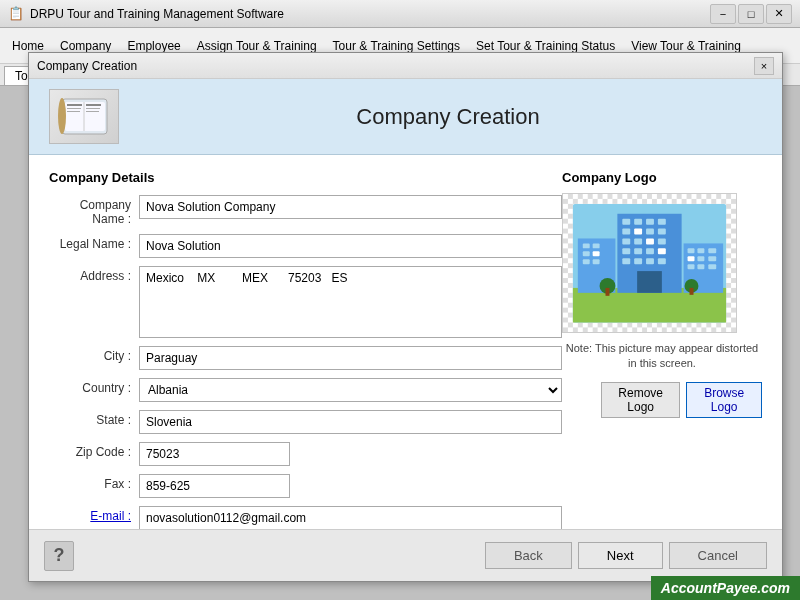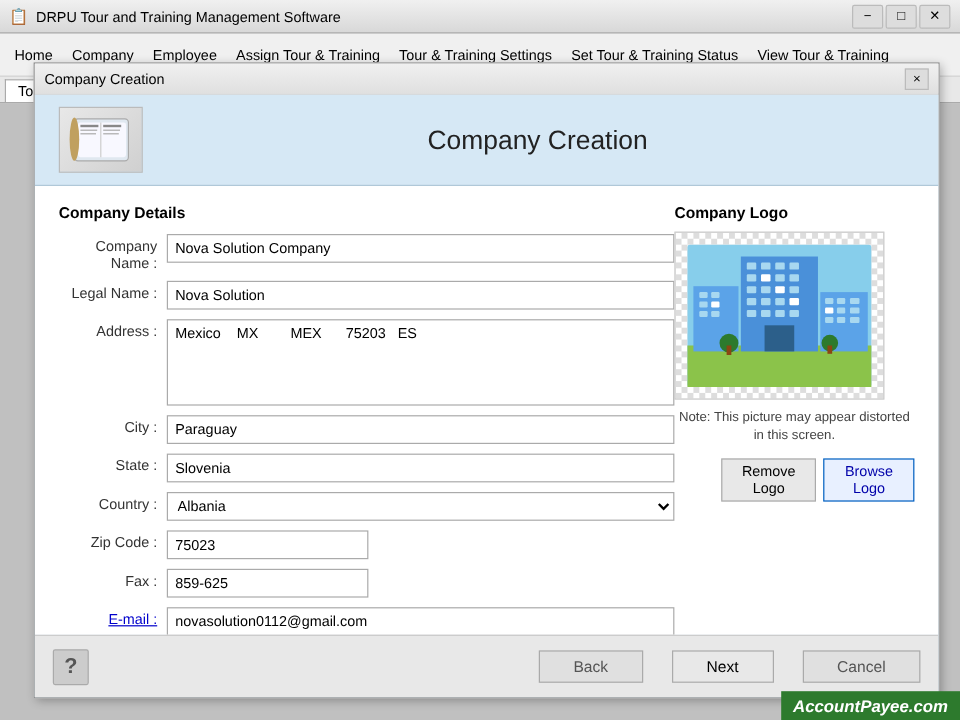--- a/index.html
+++ b/index.html
@@ -194,21 +194,21 @@
       flex: 1;
       height: 24px;
       border: 1px solid #aaa;
       padding: 2px 4px;
       font-size: 12px;
       background: white;
       outline: none;
     }
 
     .zip-input {
-      width: 168px;
+      width: 151px;
       height: 24px;
       border: 1px solid #aaa;
       padding: 2px 6px;
       font-size: 12px;
       background: white;
       outline: none;
     }
 
     
     .logo-section { width: 100%; }
@@ -273,21 +273,21 @@
       justify-content: center;
       border-radius: 2px;
       margin-right: auto;
     }
     .nav-btn {
       padding: 5px 28px;
       font-size: 13px;
       border: 1px solid #aaa;
       background: #e0e0e0;
       cursor: pointer;
-      margin-left: 24px;
+      margin-left: 6px;
       color: #555;
     }
     .nav-btn.active { color: #000; background: #e8e8e8; }
 
     
     .watermark {
       position: absolute;
       bottom: 0;
       right: 0;
       background: #2d7a2d;
@@ -382,34 +382,34 @@
             <textarea class="address-textarea" style="">Mexico    MX        MEX      75203   ES</textarea>
           </div>
         </div>
 
         <div class="form-row">
           <span class="form-label">City :</span>
           <input type="text" class="form-input" value="Paraguay" style="">
         </div>
 
         <div class="form-row">
-          <span class="form-label">State :</span>
-          <input type="text" class="form-input" value="Slovenia" style="">
-        </div>
-
-        <div class="form-row">
           <span class="form-label">Country :</span>
           <select class="form-select">
             <option>Albania</option>
             <option>Mexico</option>
             <option>Paraguay</option>
             <option>Slovenia</option>
             <option>USA</option>
             <option>UK</option>
           </select>
+        </div>
+
+        <div class="form-row">
+          <span class="form-label">State :</span>
+          <input type="text" class="form-input" value="Slovenia" style="">
         </div>
 
         <div class="form-row">
           <span class="form-label">Zip Code :</span>
           <input type="text" class="zip-input" value="75023" style="">
         </div>
 
 
         <div class="form-row">
           <span class="form-label">Fax :</span>

